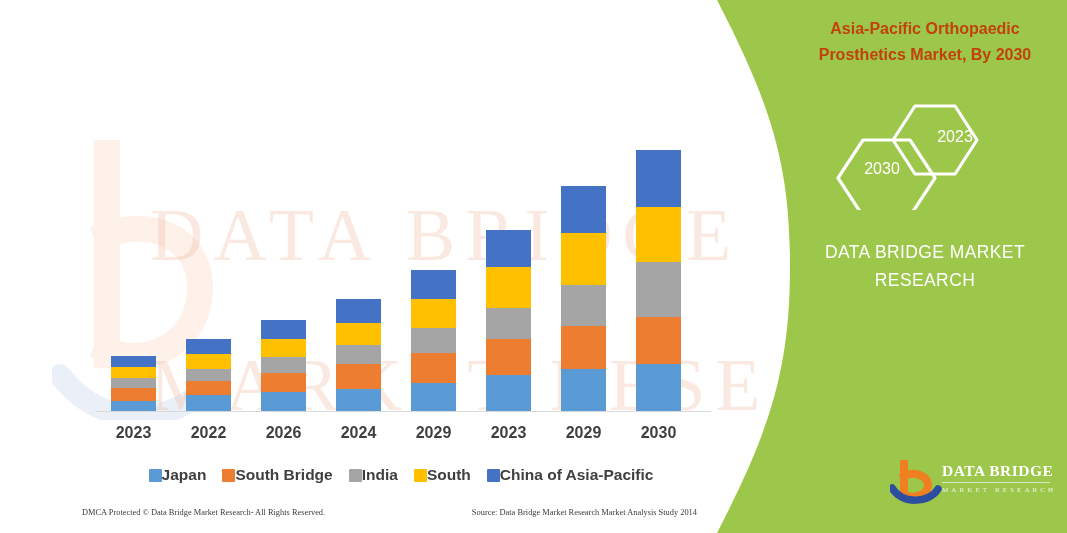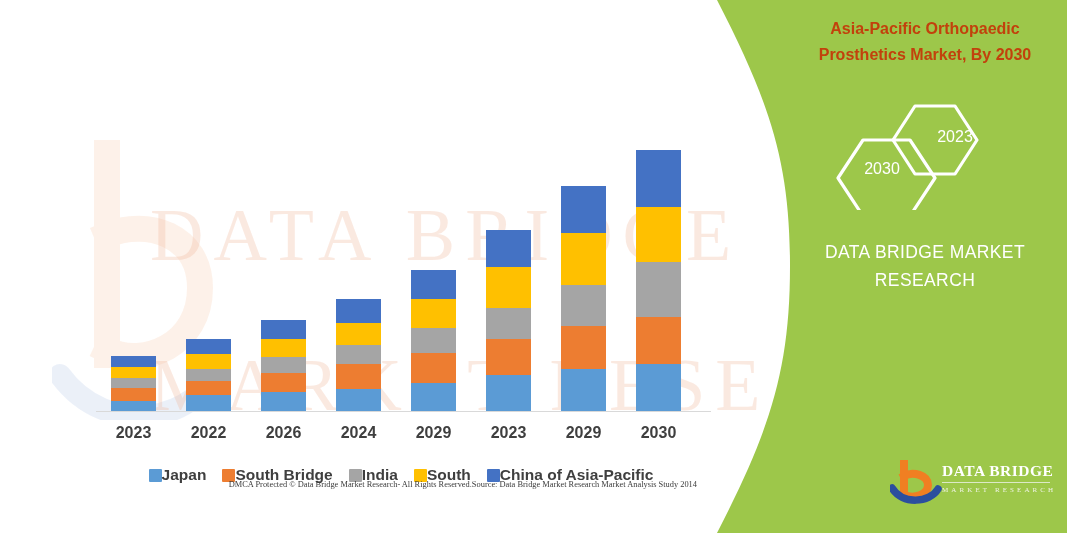--- a/index.html
+++ b/index.html
@@ -114,24 +114,24 @@
   .legend-label {
     font-size: 15.5px;
     font-weight: bold;
     color: #3f3f3f;
     white-space: nowrap;
   }
 
   
   #footer {
     position: absolute;
-    left: 82px; top: 480px;
+    left: 82px; top: 508px;
     width: 615px;
     display: flex;
-    justify-content: flex-end;
+    justify-content: space-between;
     font-family: "Liberation Serif", serif;
     font-size: 8.4px;
     color: #3b3b3b;
   }
 
   
   #right-panel {
     position: absolute;
     left: 690px; top: 0;
     width: 377px; height: 533px;

